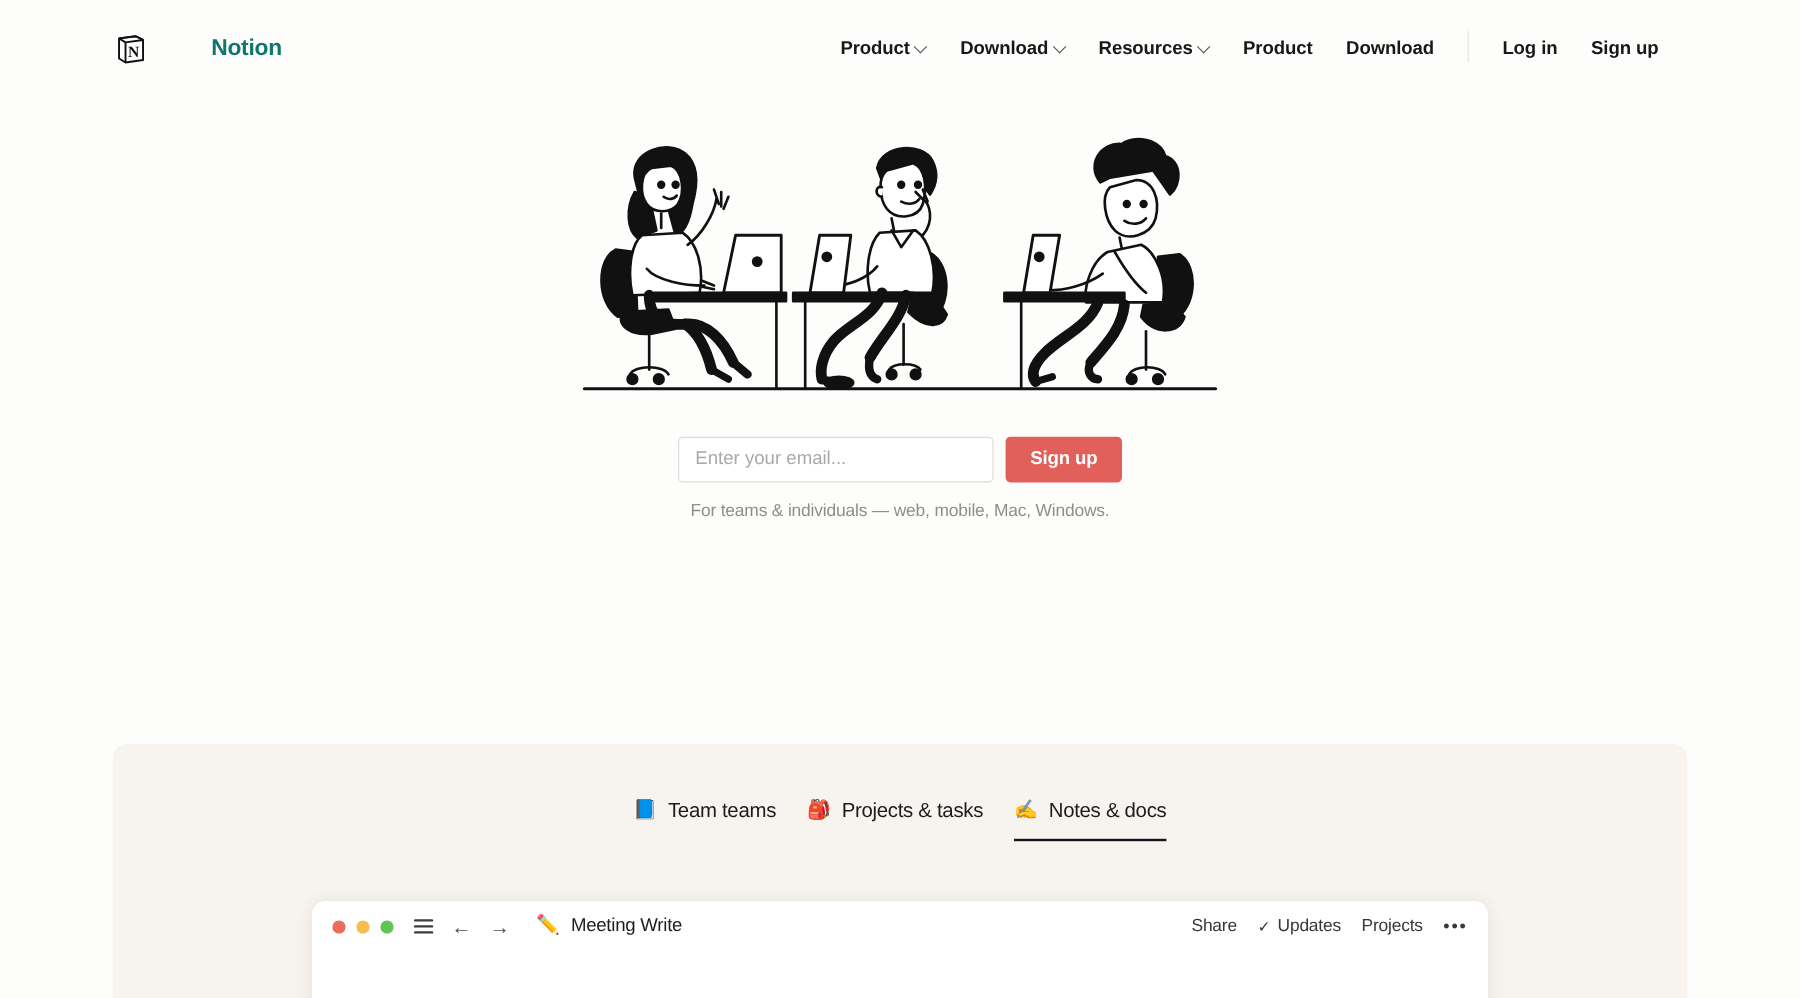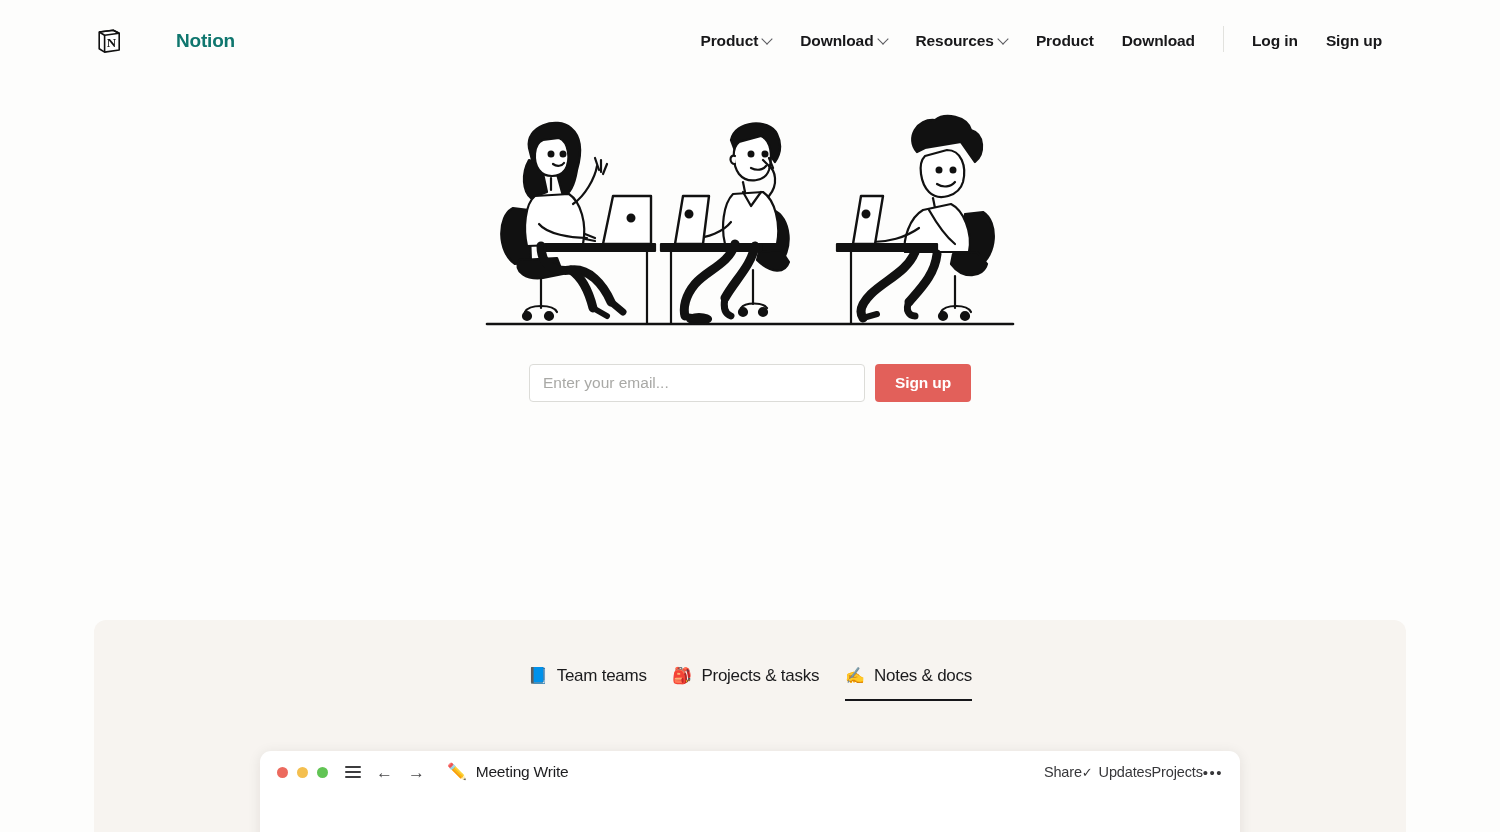--- a/index.html
+++ b/index.html
@@ -121,21 +121,21 @@
 
   .signup-row {
     display: flex;
     justify-content: center;
     align-items: stretch;
     gap: 10px;
     margin-top: 32px;
   }
 
   .email-input {
-    width: 336px;
+    width: 263px;
     height: 38px;
     border: 1px solid #dcdcd8;
     border-radius: 4px;
     padding: 0 13px;
     font-size: 15.5px;
     font-family: inherit;
     color: #222;
     background: #fff;
     outline: none;
   }
@@ -251,20 +251,21 @@
     font-size: 15.5px;
     color: #1d1d1f;
     letter-spacing: -0.2px;
     cursor: pointer;
   }
 
   .mockup-actions {
     margin-left: auto;
     display: flex;
     align-items: center;
+    gap: 17px;
     font-size: 14.5px;
     color: #37373a;
     letter-spacing: -0.15px;
   }
   .mockup-actions > * { cursor: pointer; white-space: nowrap; }
   .upd { display: flex; align-items: center; gap: 6px; }
   .check { font-size: 13px; color: #37373a; }
   .dots { letter-spacing: 1.5px; font-size: 15px; }
 
   .mockup-body { position: relative; height: 158px; background: #fff; }
@@ -433,20 +434,21 @@
       <circle cx="381" cy="102" r="3.4" fill="#111"></circle>
     </g>
   </svg>
 
 
   <form class="signup-row">
     <input class="email-input" type="text" placeholder="Enter your email..." style="">
     <button class="signup-btn">Sign up</button>
   </form>
 
+  <p class="hero-note">For teams &amp; individuals — web, mobile, Mac, Windows.</p>
 </div>
 
 <div class="panel">
 
   <div class="tabs">
 
     <div class="tab">
       <span class="tab-emoji">📘</span>
       <span>Team teams</span>
     </div>

